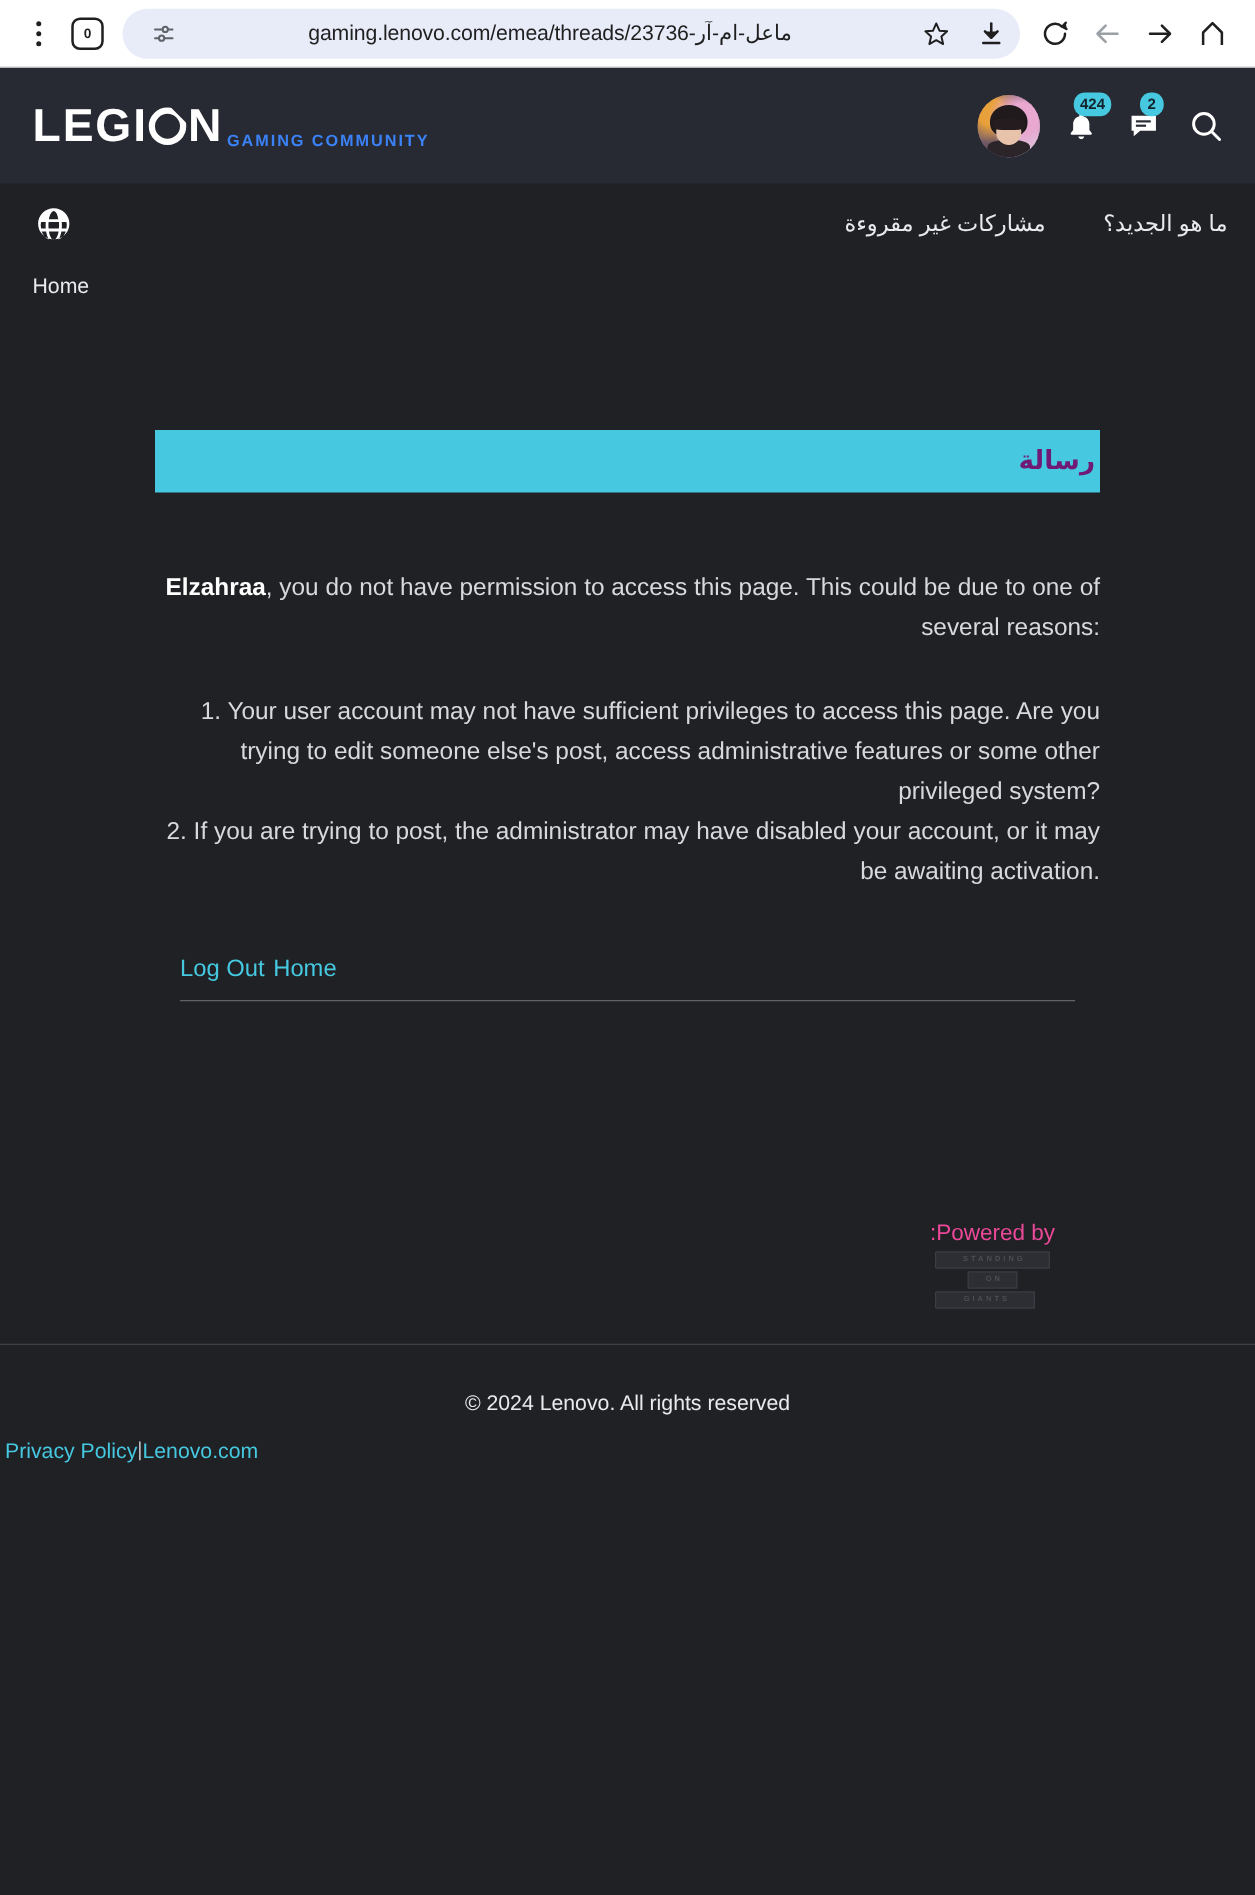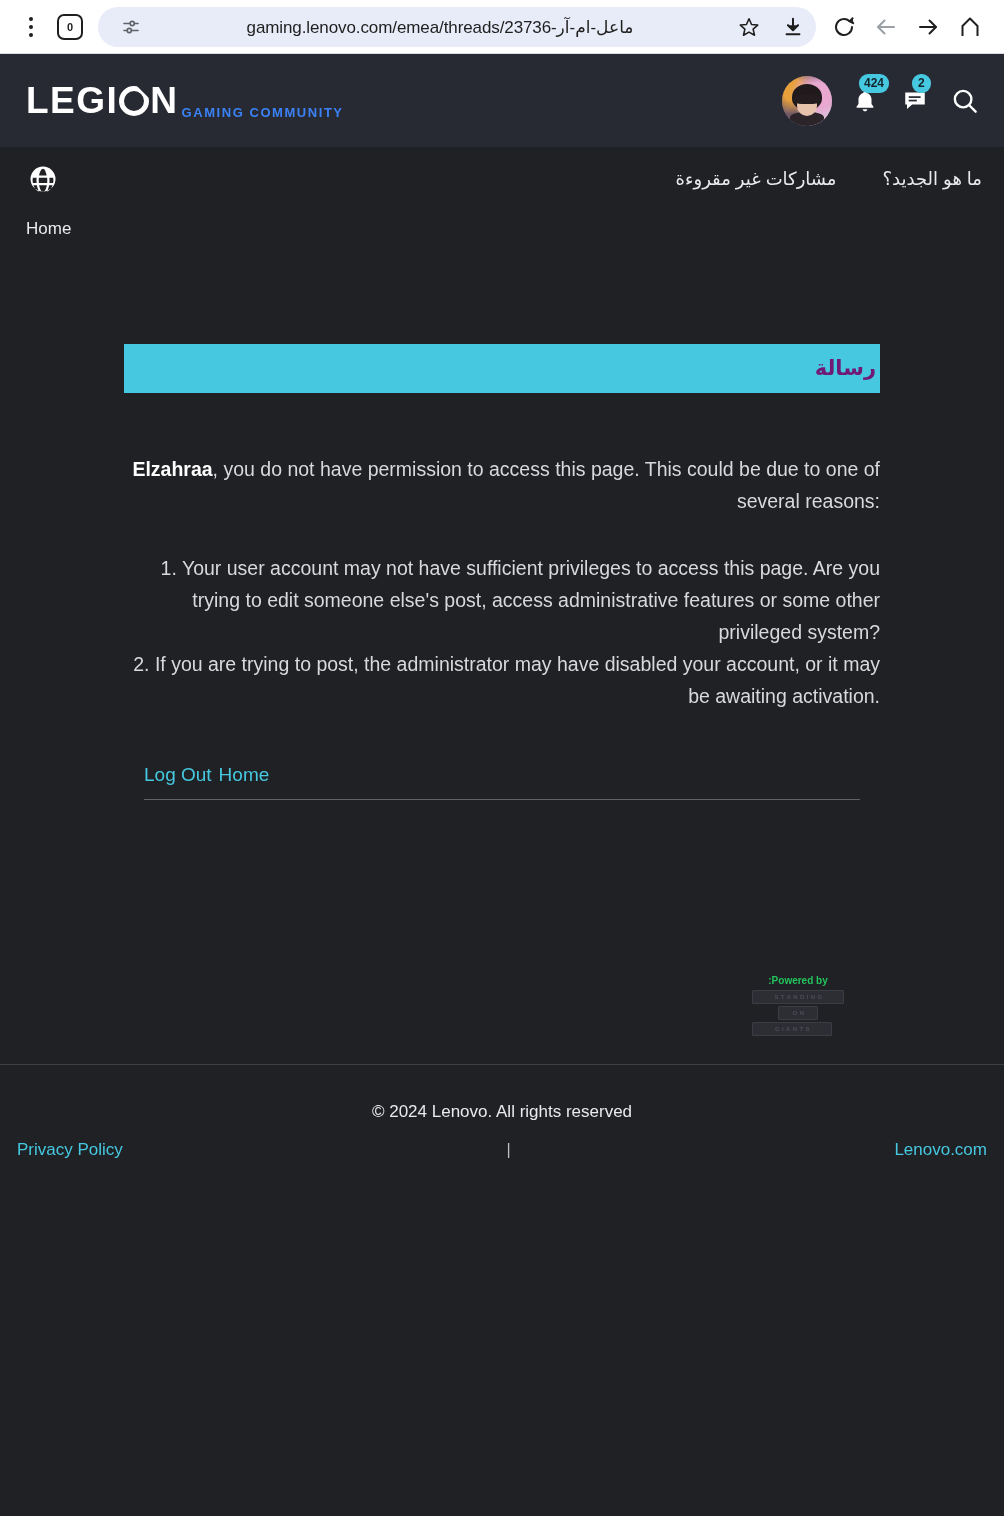--- a/index.html
+++ b/index.html
@@ -324,23 +324,22 @@
     display: flex;
     justify-content: flex-start;
   }
   .powered-inner {
     display: flex;
     flex-direction: column;
     align-items: center;
     gap: 4px;
   }
   .powered-label {
-    color: #22c55e;
-    font-size: 10px;
-    font-weight: bold;
+    color: #ec4899;
+    font-size: 18px;
   }
   .sog-logo {
     display: flex;
     flex-direction: column;
     align-items: center;
     gap: 2px;
     cursor: pointer;
   }
   .sog-row {
     background: #2c2e33;
@@ -358,32 +357,32 @@
   .sog-row.r3 { width: 80px; text-align: center; align-self: flex-end; margin-right: 6px; }
 
   
   .footer-sep {
     margin-top: 28px;
     height: 1px;
     background: #3c4043;
   }
   .footer {
     direction: rtl;
-    padding: 37px 17px 0;
+    padding: 37px 4px 0;
     text-align: center;
   }
   .footer-copy {
     color: #e8eaed;
     font-size: 17px;
     unicode-bidi: plaintext;
   }
   .footer-links {
     margin-top: 18px;
     display: flex;
-    justify-content: space-between;
+    justify-content: flex-start;
     align-items: center;
     direction: ltr;
   }
   .footer-links a {
     color: #45c8e0;
     font-size: 17px;
     text-decoration: none;
     cursor: pointer;
   }
   .footer-sepchar {

